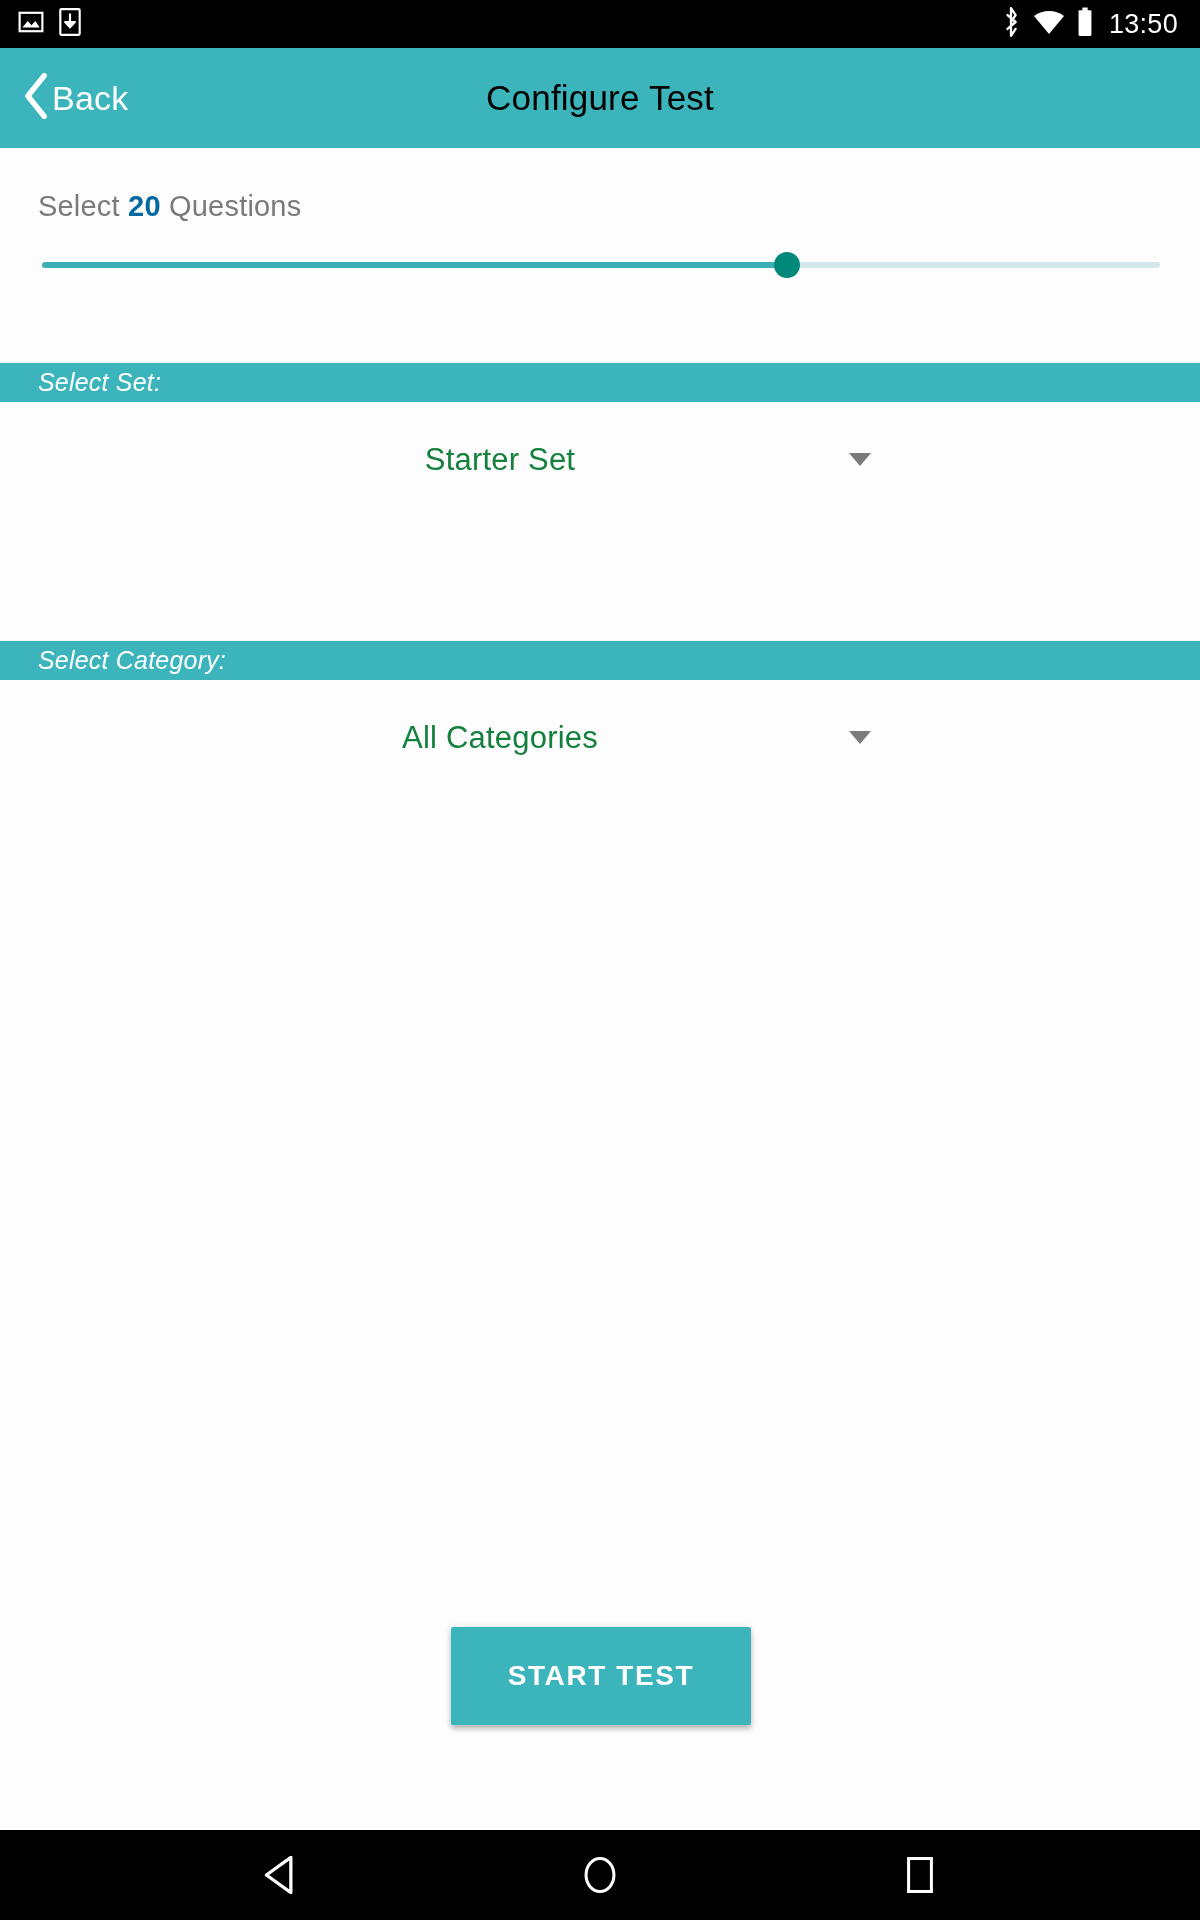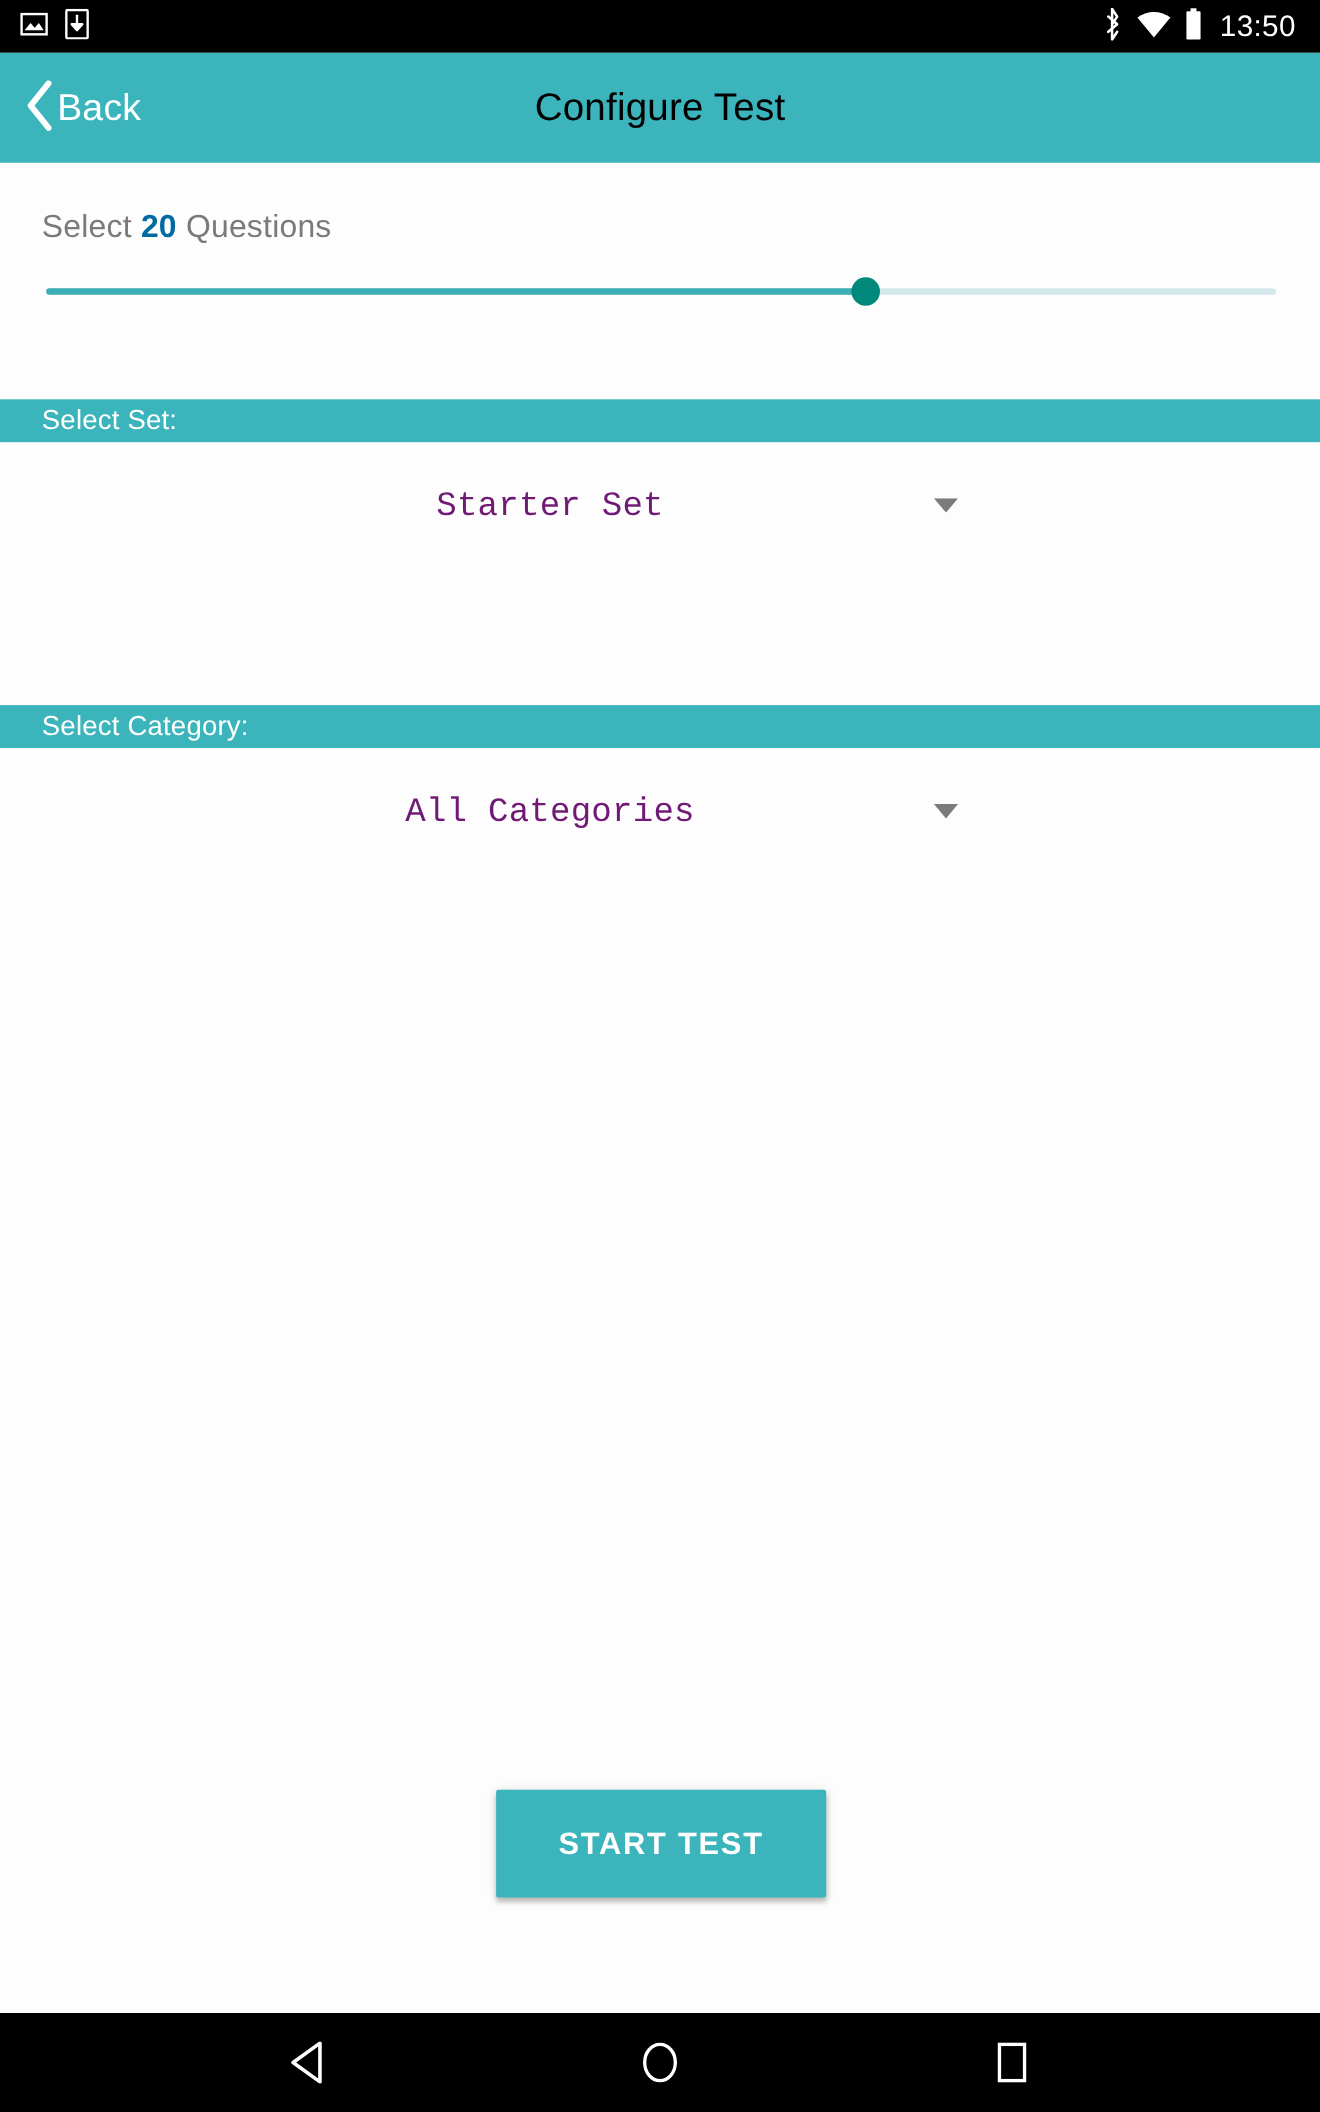--- a/index.html
+++ b/index.html
@@ -138,42 +138,42 @@
     width: 1200px; height: 39px;
     background: #3BB5BB;
     display: flex;
     align-items: center;
   }
   .section-band .band-label {
     color: #FFFFFF;
     font-size: 25px;
     padding-left: 38px;
     letter-spacing: 0.2px;
+    font-style: italic;
   }
   #band-set { top: 363px; }
   #band-category { top: 641px; }
 
   
   .spinner {
     position: absolute;
     left: 160px;
     width: 720px; height: 70px;
     display: flex;
     align-items: center;
     cursor: pointer;
   }
   #spinner-set { top: 425px; }
   #spinner-category { top: 703px; }
   .spinner-value {
     flex: 1;
     text-align: center;
     font-size: 31px;
-    color: #701a75;
-    letter-spacing: 0.2px;
-    font-family: Liberation Mono, monospace;
+    color: #15803d;
+    letter-spacing: 0.2px;
   }
   .spinner-caret {
     width: 40px;
     display: flex;
     justify-content: center;
     align-items: center;
   }
 
   
   .start-button {

